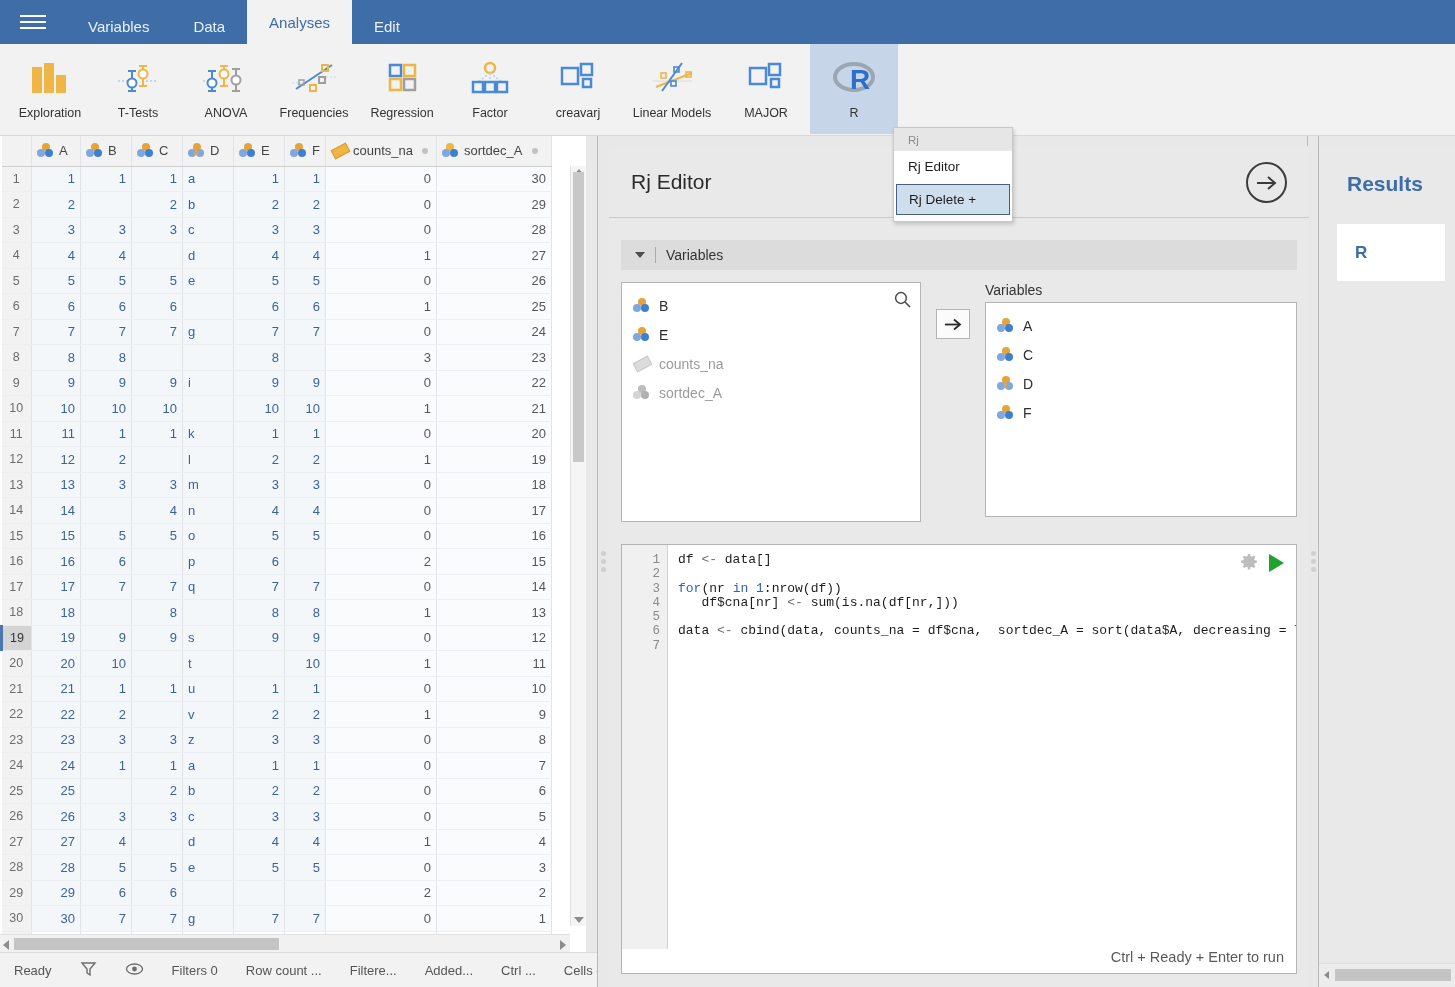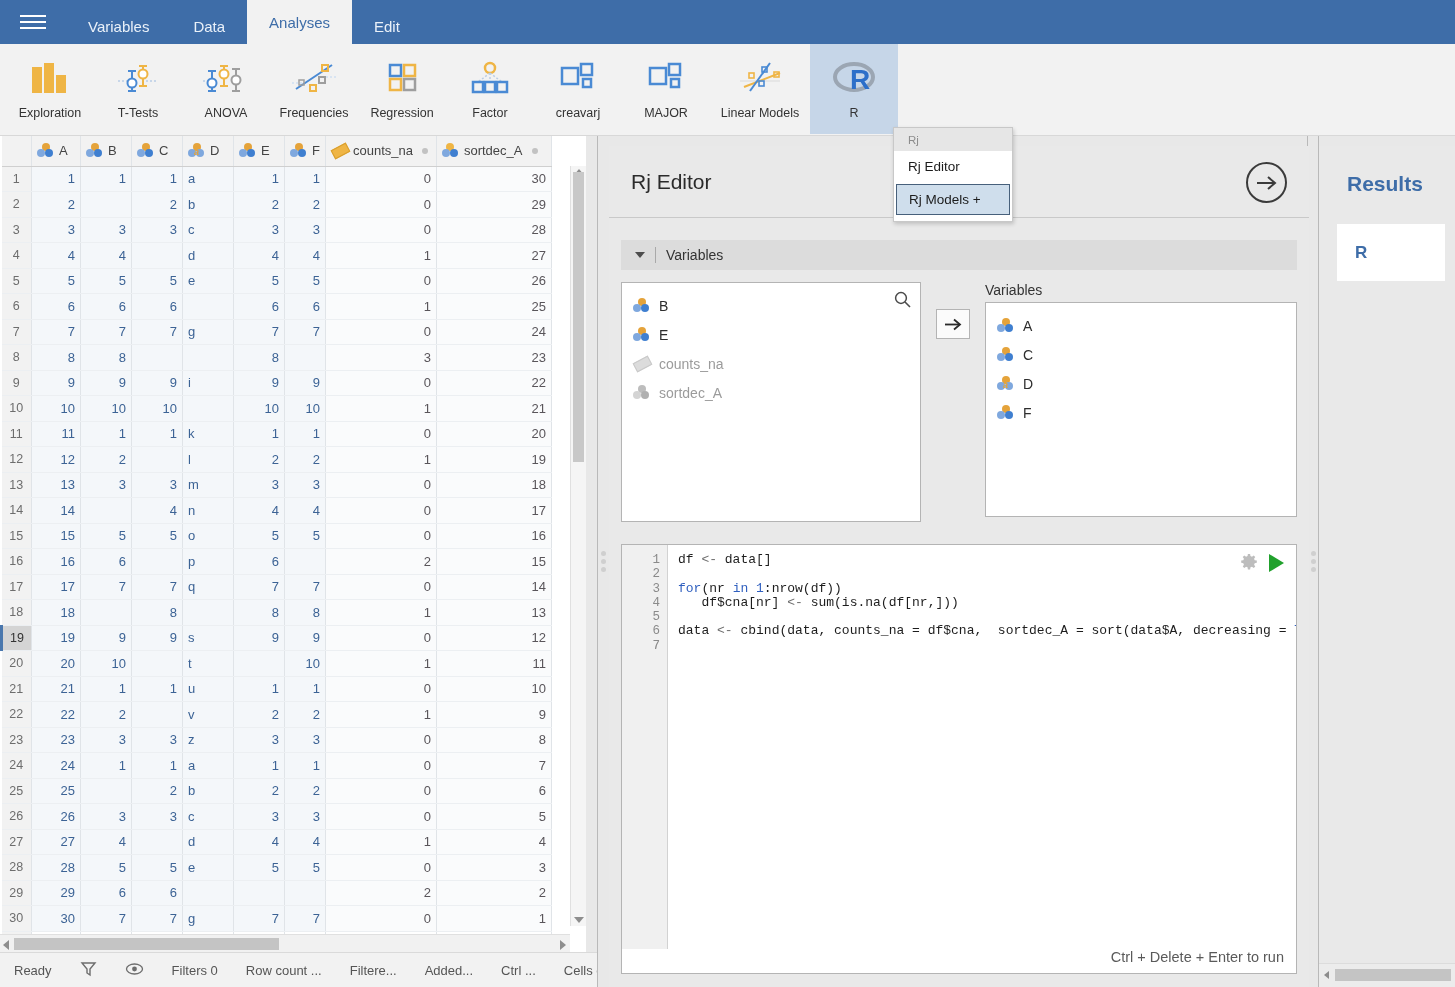--- a/index.html
+++ b/index.html
@@ -368,62 +368,62 @@
       <div class="gl">
         <svg width="44" height="34" viewBox="0 0 44 34">
           <rect x="6" y="7" width="16" height="16" fill="none" stroke="#4a8ad4" stroke-width="2.5"></rect>
           <rect x="25" y="3" width="11" height="11" fill="none" stroke="#4a8ad4" stroke-width="2.5"></rect>
           <rect x="27" y="18" width="8" height="8" fill="none" stroke="#4a8ad4" stroke-width="2.5"></rect>
         </svg>
       </div>
       <div class="lbl">creavarj</div>
     </div>
 
-    <div class="ribbon-item">
-      <div class="gl">
-        <svg width="44" height="34" viewBox="0 0 44 34">
-          <rect x="6" y="7" width="16" height="16" fill="none" stroke="#4a8ad4" stroke-width="2.5"></rect>
-          <rect x="25" y="3" width="11" height="11" fill="none" stroke="#4a8ad4" stroke-width="2.5"></rect>
-          <rect x="27" y="18" width="8" height="8" fill="none" stroke="#4a8ad4" stroke-width="2.5"></rect>
-        </svg>
-      </div>
-      <div class="lbl">MAJOR</div>
-    </div>
-
     <div class="ribbon-item wide">
       <div class="gl">
         <svg width="48" height="34" viewBox="0 0 48 34">
           <line x1="4" y1="20" x2="44" y2="20" stroke="#e2e2e2" stroke-width="1.5"></line>
           <line x1="8" y1="26" x2="44" y2="12" stroke="#efb545" stroke-width="2"></line>
           <line x1="14" y1="30" x2="34" y2="2" stroke="#4a8ad4" stroke-width="2"></line>
           <rect x="13" y="12" width="5" height="5" fill="none" stroke="#efb545" stroke-width="1.6"></rect>
           <rect x="26" y="6" width="5" height="5" fill="none" stroke="#4a8ad4" stroke-width="1.6"></rect>
           <rect x="23" y="20" width="5" height="5" fill="none" stroke="#4a8ad4" stroke-width="1.6"></rect>
           <rect x="38" y="11" width="5" height="5" fill="none" stroke="#efb545" stroke-width="1.6"></rect>
         </svg>
       </div>
       <div class="lbl">Linear Models</div>
     </div>
 
+    <div class="ribbon-item">
+      <div class="gl">
+        <svg width="44" height="34" viewBox="0 0 44 34">
+          <rect x="6" y="7" width="16" height="16" fill="none" stroke="#4a8ad4" stroke-width="2.5"></rect>
+          <rect x="25" y="3" width="11" height="11" fill="none" stroke="#4a8ad4" stroke-width="2.5"></rect>
+          <rect x="27" y="18" width="8" height="8" fill="none" stroke="#4a8ad4" stroke-width="2.5"></rect>
+        </svg>
+      </div>
+      <div class="lbl">MAJOR</div>
+    </div>
+
 
     <div class="ribbon-item active">
       <div class="gl">
         <svg width="48" height="38" viewBox="0 0 48 38">
           <ellipse cx="24" cy="18" rx="19" ry="13" fill="none" stroke="#9ba6b3" stroke-width="4"></ellipse>
           <text x="20" y="30" font-family="Liberation Sans, sans-serif" font-size="28" font-weight="bold" fill="#2c6fc9">R</text>
         </svg>
       </div>
       <div class="lbl">R</div>
     </div>
   </div>
 
   <div class="rmenu">
     <div class="rmenu-head">Rj</div>
     <div class="rmenu-item">Rj Editor</div>
-    <div class="rmenu-item sel">Rj Models +</div>
+    <div class="rmenu-item sel">Rj Delete +</div>
   </div>
 
   <div class="sheet">
     <table class="grid">
       <thead>
         <tr>
           <th class="rowhdr-corner"></th>
           <th style="width:49px">
               <div class="hcell">
                 <span class="ic-nominal">
@@ -1023,21 +1023,21 @@
         <div class="codebtns">
           <span class="gear">
             <svg width="20" height="20" viewBox="0 0 20 20">
                 <path d="M10 6.2a3.8 3.8 0 100 7.6 3.8 3.8 0 000-7.6zm0 2.1a1.7 1.7 0 110 3.4 1.7 1.7 0 010-3.4z" fill="#bdbdbd"></path>
                 <path d="M8.9 1h2.2l.35 2.1 1.5.62 1.75-1.2 1.55 1.55-1.2 1.75.62 1.5L17.8 7.6v2.2l-2.1.35-.62 1.5 1.2 1.75-1.55 1.55-1.75-1.2-1.5.62-.35 2.1H8.9l-.35-2.1-1.5-.62-1.75 1.2L3.75 13.4l1.2-1.75-.62-1.5L2.2 9.8V7.6l2.13-.28.62-1.5-1.2-1.75L5.3 2.52l1.75 1.2 1.5-.62z" fill="#bdbdbd"></path>
               </svg>
           </span>
           <span class="play"></span>
         </div>
       </div>
-      <div class="runhint">Ctrl + Delete + Enter to run</div>
+      <div class="runhint">Ctrl + Ready + Enter to run</div>
     </div>
   </div>
 
   <div class="results">
     <div class="res-title">Results</div>
     <div class="res-item">R</div>
   </div>
   <div class="res-hsb">
     <div class="arrL"></div>
     <div class="thumb"></div>

